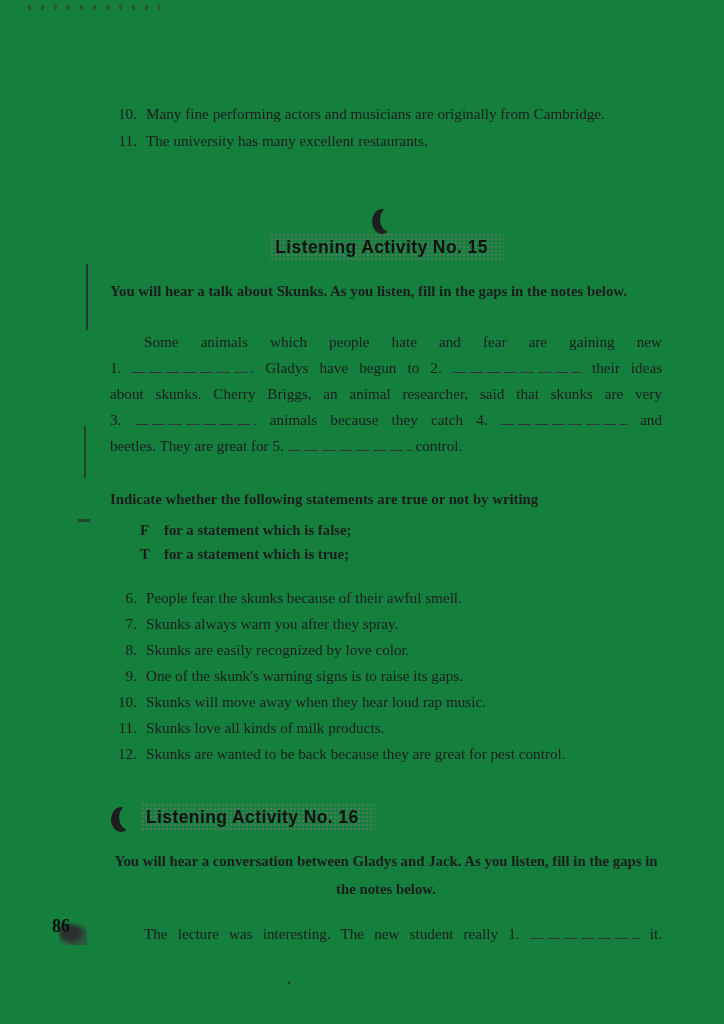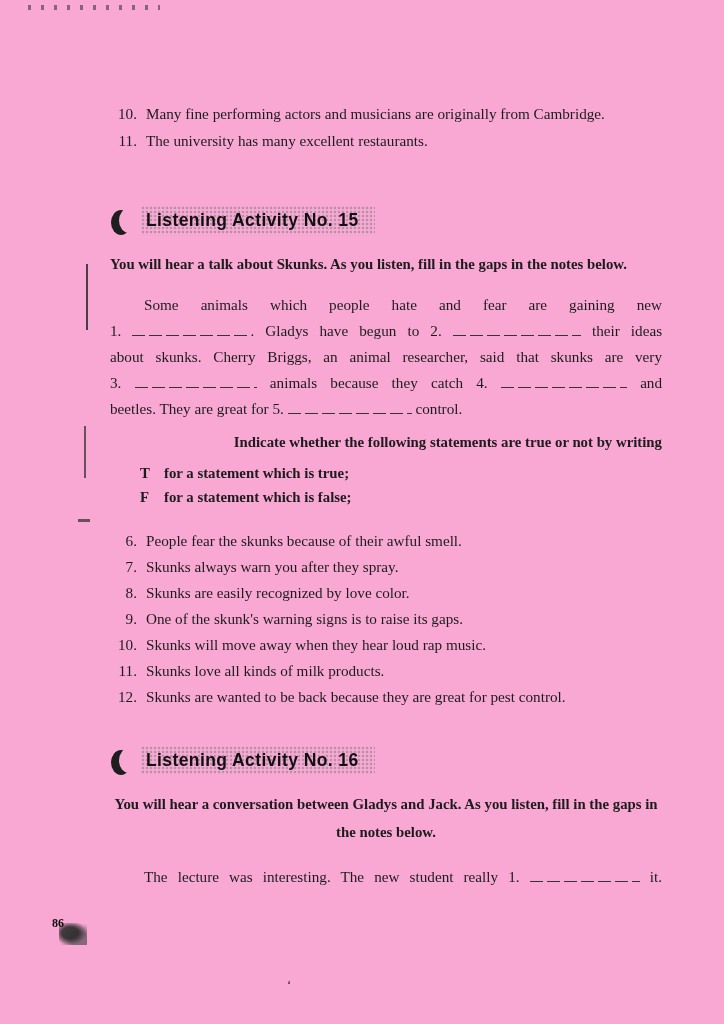--- a/index.html
+++ b/index.html
@@ -1,19 +1,19 @@
 <!DOCTYPE html>
 <html><head>
 <meta charset="utf-8">
 <style>
   * { margin:0; padding:0; box-sizing:border-box; }
   html,body { background:#ffffff; }
   .page {
     position:relative; width:724px; height:1024px; margin:0 auto;
-    background:#f9a8d4; overflow:hidden;
+    background:#15803d; overflow:hidden;
     font-family:"Liberation Serif", serif; color:#1c1c1c;
   }
   .content { position:absolute; left:110px; top:0; width:552px; }
 
   
   .item, .stmt { font-size:15.2px; line-height:27px; }
   .stmt { line-height:26px; }
   .num-col { display:inline-block; width:27px; text-align:right; margin-right:9px; }
 
   
@@ -40,21 +40,21 @@
   .blank {
     display:inline-block; height:.95em; vertical-align:baseline;
     background-image:repeating-linear-gradient(to right, #343434 0 13px, rgba(0,0,0,0) 13px 17px);
     background-position:left bottom; background-size:100% 1.3px; background-repeat:no-repeat;
   }
 
   .tf-row { padding-left:30px; font-weight:bold; font-size:14.8px; line-height:24px; }
   .tf-key { display:inline-block; width:24px; }
 
   
-  .pageno { position:absolute; left:52px; top:916px; width:40px; height:30px; font-weight:bold; font-size:12px; }
+  .pageno { position:absolute; left:52px; top:916px; width:40px; height:30px; font-weight:bold; font-size:18px; }
   .pageno .blob {
     position:absolute; left:7px; top:7px; width:28px; height:22px;
     background:
       radial-gradient(ellipse at 40% 45%, rgba(45,45,45,.9) 0 35%, rgba(45,45,45,0) 70%),
       radial-gradient(ellipse at 75% 75%, rgba(60,60,60,.6) 0 30%, rgba(60,60,60,0) 70%);
     filter:blur(.4px);
   }
   .pageno .n { position:relative; z-index:2; color:#0d0d0d; }
 
   
@@ -63,24 +63,24 @@
     background:repeating-linear-gradient(to right, #3a3a3a 0 3px, rgba(0,0,0,0) 3px 13px);
     filter:blur(.4px);
   }
   .vline1 { position:absolute; left:86px; top:264px; width:2px; height:66px; background:#2b2b2b; opacity:.85; }
   .vline2 { position:absolute; left:84px; top:426px; width:2px; height:52px; background:#2b2b2b; opacity:.7; }
   .hdash  { position:absolute; left:78px; top:519px; width:12px; height:2.5px; background:#2b2b2b; opacity:.7; }
   .apos   { position:absolute; left:287px; top:977px; font-size:13px; color:#222; }
 
   
   .blk-top-items { margin-top:100px; }
-  .blk-hdr15 { margin-top:52px; }
+  .blk-hdr15 { margin-top:52px;flex-direction:column; }
   .blk-inst15 { margin-top:15px; }
-  .blk-notes { margin-top:14px; }
-  .blk-indicate { margin-top:6px;text-align:right; }
+  .blk-notes { margin-top:24px; }
+  .blk-indicate { margin-top:26px; }
   .blk-tf { margin-top:5px; }
   .blk-stmts { margin-top:19px; }
   .blk-hdr16 { margin-top:36px; }
   .blk-inst16 { margin-top:15px;text-align:center; }
   .blk-line16 { margin-top:18px; }
 </style>
 </head>
 <body>
 
 <div class="page">
@@ -135,24 +135,24 @@
         <span>5.</span>
         <span class="blank" style="width:124px"></span>
         <span>control.</span>
       </div>
     </div>
 
     <div class="inst blk-indicate">Indicate whether the following statements are true or not by writing</div>
 
     <div class="blk-tf">
       <div class="tf-row">
+        <span class="tf-key">F</span><span>for a statement which is false;</span>
+      </div>
+      <div class="tf-row">
         <span class="tf-key">T</span><span>for a statement which is true;</span>
-      </div>
-      <div class="tf-row">
-        <span class="tf-key">F</span><span>for a statement which is false;</span>
       </div>
     </div>
 
     <div class="blk-stmts">
       <div class="stmt">
         <span class="num-col">6.</span><span>People fear the skunks because of their awful smell.</span>
       </div>
       <div class="stmt">
         <span class="num-col">7.</span><span>Skunks always warn you after they spray.</span>
       </div>

